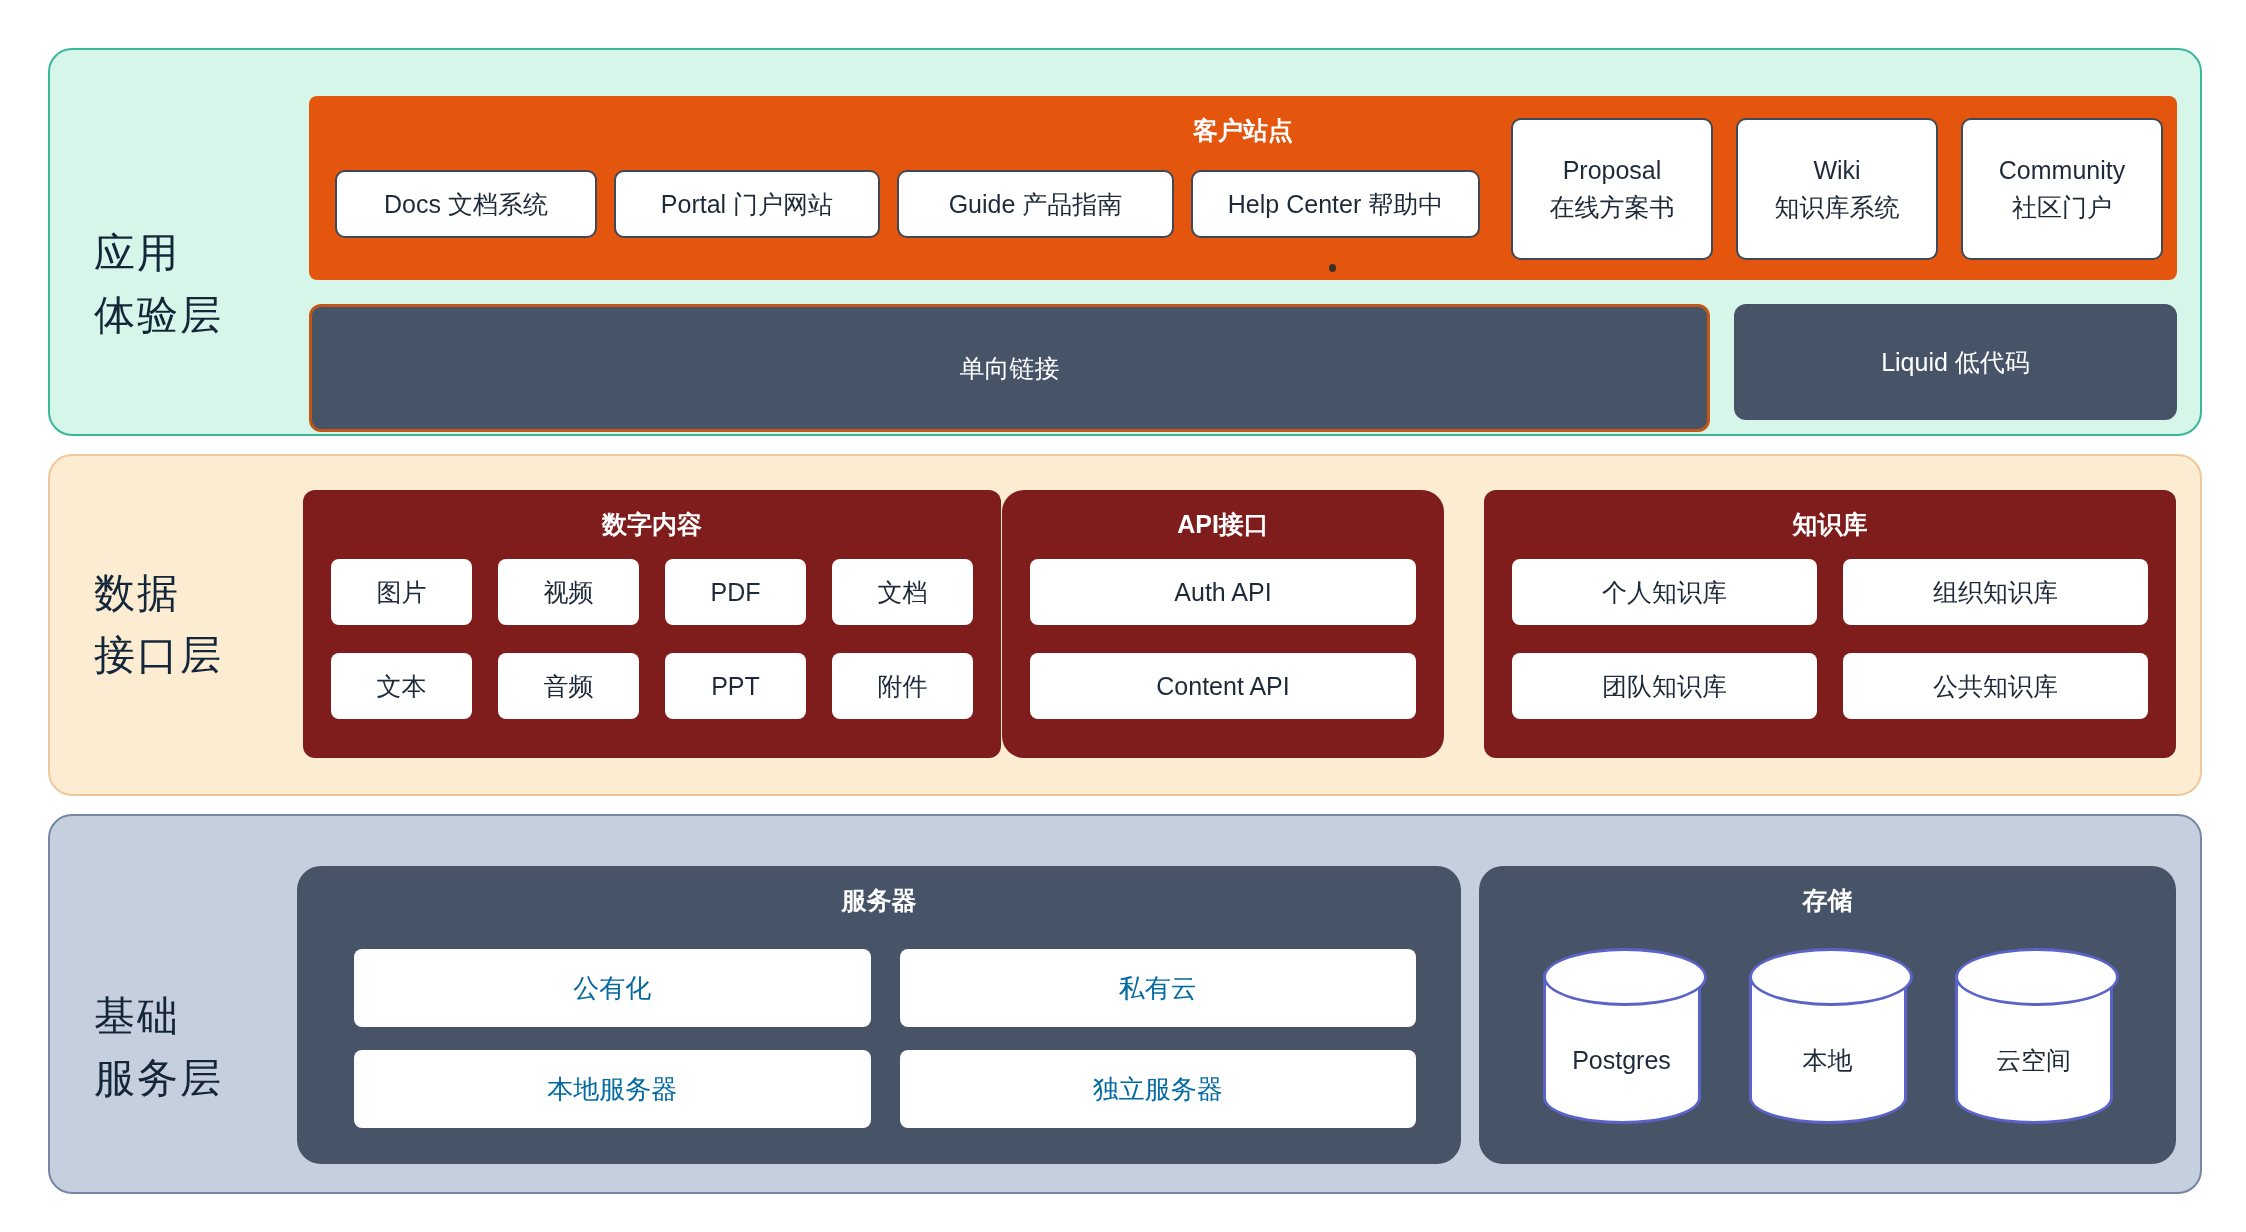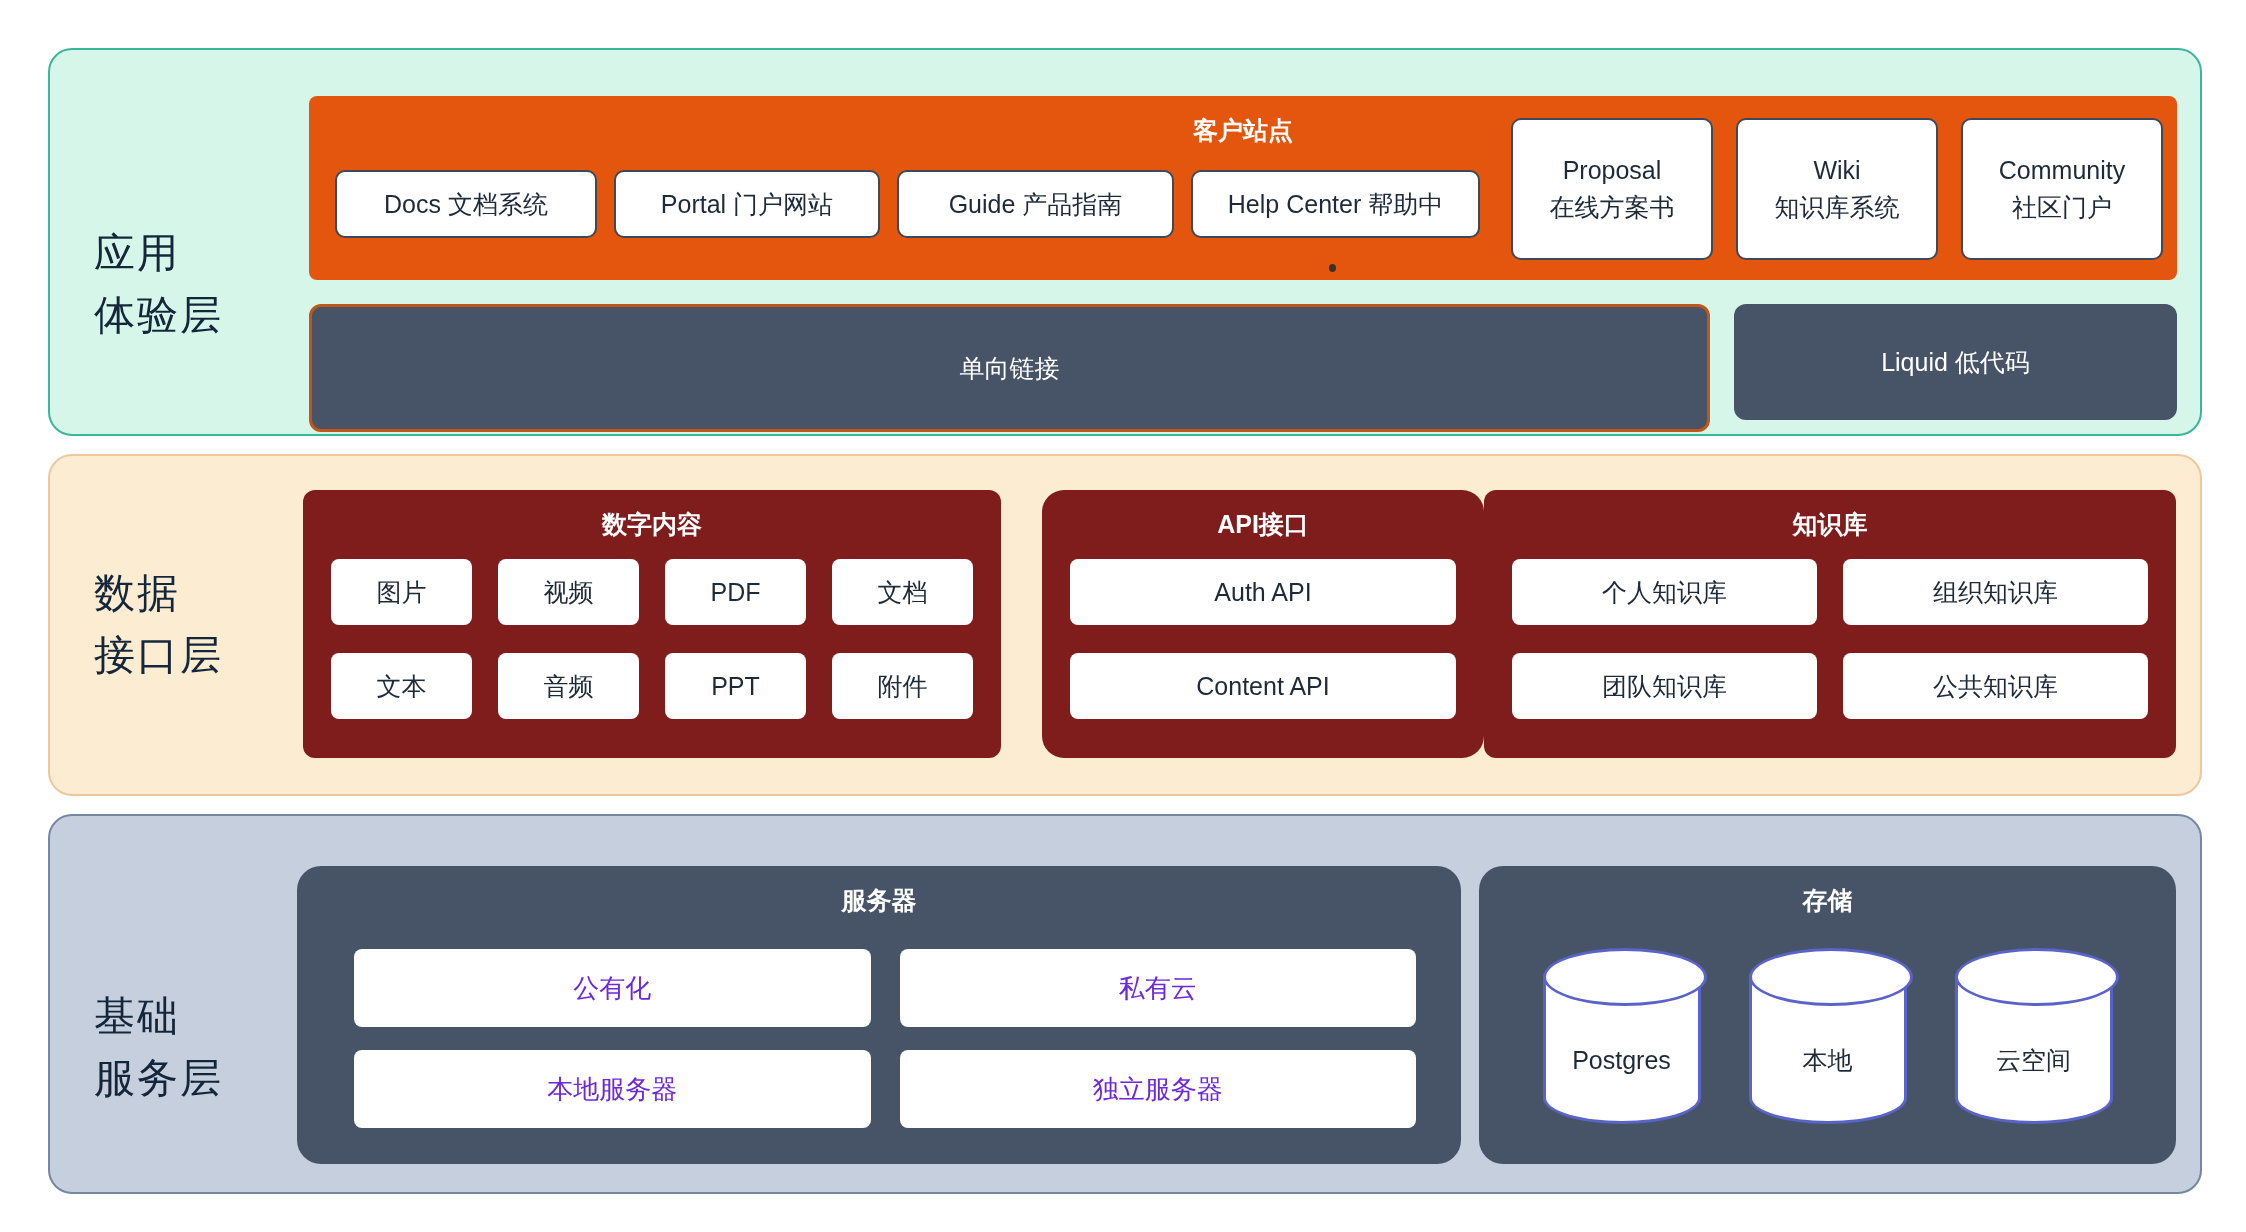--- a/index.html
+++ b/index.html
@@ -30,36 +30,36 @@
   .stray-dot { position:absolute; left:1020px; top:168px; width:7px; height:8px; border-radius:50%; background:#3b3128; }
 
   .dark-box { position:absolute; background:#475468; border-radius:12px; color:#ffffff; font-size:25px;
               display:flex; align-items:center; justify-content:center; }
   .one-way { left:259px; top:254px; width:1401px; height:128px; border:3px solid #c05617; }
   .liquid  { left:1684px; top:254px; width:443px; height:116px; }
 
   
   .teal-box { position:absolute; top:34px; height:268px; background:#7f1d1d; border-radius:12px; }
   .tb1 { left:253px;  width:698px; }
-  .tb2 { left:992px;  width:442px;border-radius:22px; }
+  .tb2 { left:952px;  width:442px;border-radius:22px; }
   .tb3 { left:1434px; width:692px; }
   .teal-grid { display:grid; margin:18px 28px 0; gap:28px 26px; }
   .tb1 .teal-grid { grid-template-columns:repeat(4,1fr); }
   .tb2 .teal-grid { grid-template-columns:1fr; }
   .tb3 .teal-grid { grid-template-columns:1fr 1fr; }
   .teal-chip { background:#ffffff; border-radius:8px; height:66px; display:flex; align-items:center; justify-content:center;
                font-size:25px; color:#1e2a3a; white-space:nowrap; }
 
   
   .slate-box { position:absolute; top:50px; height:298px; background:#475468; border-radius:24px; }
   .sb1 { left:247px;  width:1164px; }
   .sb2 { left:1429px; width:697px; }
   .server-grid { display:grid; grid-template-columns:1fr 1fr; gap:23px 17px; margin:32px 45px 0; }
   .server-chip { background:#ffffff; border-radius:8px; height:78px; display:flex; align-items:center; justify-content:center;
-                 font-size:26px; color:#6d28d9;margin-left:12px; }
+                 font-size:26px; color:#0369a1;margin-left:12px; }
 
   .cyl-row { display:flex; justify-content:center; gap:48px; margin-top:31px; }
   .cylinder { position:relative; width:158px; height:150px; margin-top:26px; background:#ffffff;
               border:3px solid #5a63c8; border-top:none; border-radius:0 0 79px 79px / 0 0 26px 26px;
               display:flex; align-items:center; justify-content:center; padding-top:26px;
               font-size:25px; color:#1e2a3a; }
   .cylinder::before { content:""; position:absolute; top:-26px; left:-3px; width:calc(100% + 6px); height:52px;
                       background:#ffffff; border:3px solid #5a63c8; border-radius:50%; }
   .cylinder span { position:relative; }
 </style>

